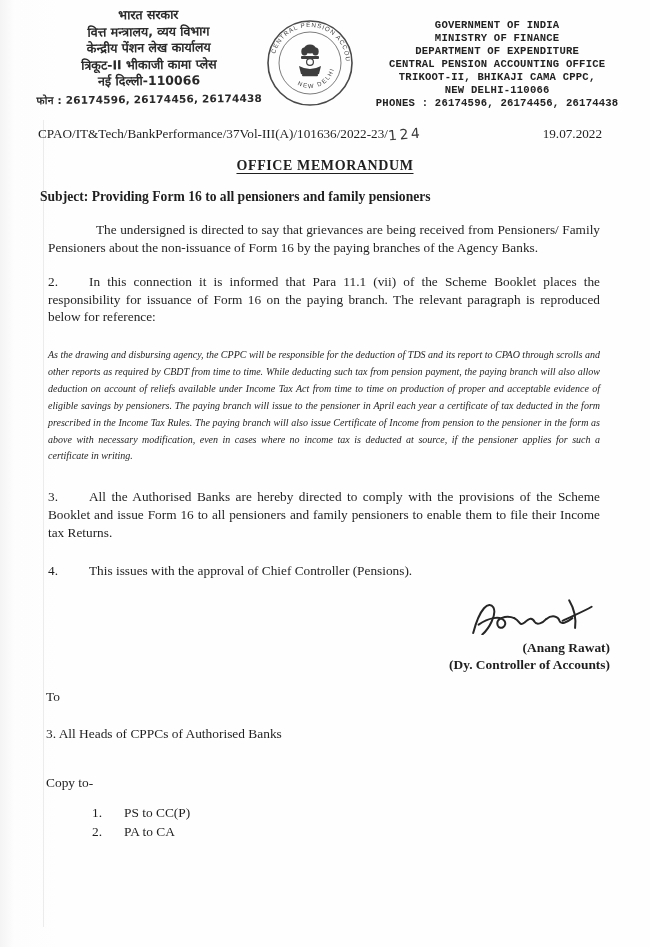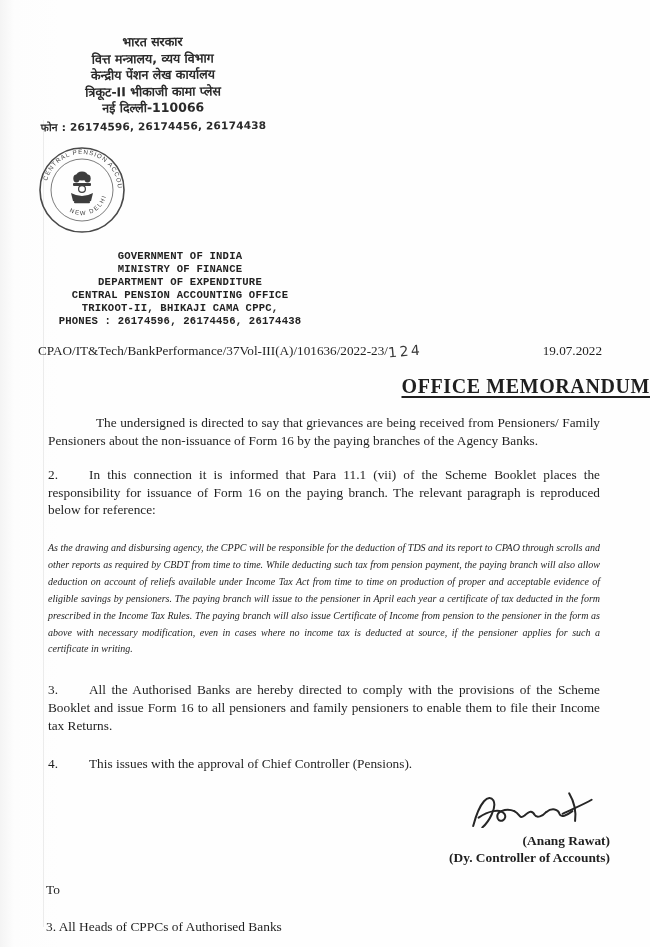--- a/index.html
+++ b/index.html
@@ -11,22 +11,21 @@
     color:#1f1f1f;
     overflow:hidden;
   }
   .scan-edge{
     position:absolute;left:43px;top:120px;bottom:20px;width:1px;
     background:rgba(0,0,0,0.07);
   }
   
   .header{
     display:flex;justify-content:center;align-items:flex-start;
-    padding:34px 12px 0 34px;
-    flex-direction:column;
+    padding:7px 12px 0 34px;
   }
   .hdr-left{
     width:238px;text-align:center;
     font-family:"DejaVu Sans", sans-serif;
     font-weight:bold;font-size:12.5px;line-height:16.5px;color:#2a2a2a;
     transform:rotate(-0.6deg);
   }
   .hdr-left .phone{font-size:10.5px;letter-spacing:.2px;margin-top:1px;}
   .seal{width:96px;margin-top:12px;text-align:center;}
   .hdr-right{
@@ -42,22 +41,22 @@
   }
   .refnum{white-space:nowrap;}
   .handwritten{
     display:inline-block;
     font-family:"DejaVu Sans", sans-serif;
     font-size:14px;color:#3a3a3a;letter-spacing:2.5px;
     transform:rotate(-5deg) translateY(1px);
   }
   
   .title{
-    text-align:right;margin-top:16px;
-    font-size:20px;font-weight:bold;letter-spacing:.6px;
+    text-align:center;margin-top:16px;
+    font-size:14px;font-weight:bold;letter-spacing:.6px;
     text-decoration:underline;text-underline-offset:3px;
   }
   .subject{
     margin:15px 48px 0 40px;
     font-size:13.6px;font-weight:bold;
   }
   
   .body{margin:0 50px 0 48px;font-size:13.3px;line-height:17.6px;text-align:justify;}
   .para{margin-top:17px;}
   .para.first{ text-indent:48px;margin-top:16px;}
@@ -122,30 +121,32 @@
         </g>
       </svg>
     </div>
 
     <div class="hdr-right">
       <div>GOVERNMENT OF INDIA</div>
       <div>MINISTRY OF FINANCE</div>
       <div>DEPARTMENT OF EXPENDITURE</div>
       <div>CENTRAL PENSION ACCOUNTING OFFICE</div>
       <div>TRIKOOT-II, BHIKAJI CAMA CPPC,</div>
+      <div>NEW DELHI-110066</div>
       <div>PHONES : 26174596, 26174456, 26174438</div>
     </div>
   </div>
 
   <div class="refrow">
     <div class="refnum"><span>CPAO/IT&amp;Tech/BankPerformance/37Vol-III(A)/101636/2022-23/</span><span class="handwritten">124</span></div>
     <div>19.07.2022</div>
   </div>
 
   <div class="title">OFFICE MEMORANDUM</div>
+  <div class="subject">Subject: Providing Form 16 to all pensioners and family pensioners</div>
 
   <div class="body">
     <p class="para first">The undersigned is directed to say that grievances are being received from Pensioners/ Family Pensioners about the non-issuance of Form 16 by the paying branches of the Agency Banks.</p>
     <p class="para"><span class="pnum">2.</span><span>In this connection it is informed that Para 11.1 (vii) of the Scheme Booklet places the responsibility for issuance of Form 16 on the paying branch. The relevant paragraph is reproduced below for reference:</span></p>
     <p class="para quote">As the drawing and disbursing agency, the CPPC will be responsible for the deduction of TDS and its report to CPAO through scrolls and other reports as required by CBDT from time to time. While deducting such tax from pension payment, the paying branch will also allow deduction on account of reliefs available under Income Tax Act from time to time on production of proper and acceptable evidence of eligible savings by pensioners. The paying branch will issue to the pensioner in April each year a certificate of tax deducted in the form prescribed in the Income Tax Rules. The paying branch will also issue Certificate of Income from pension to the pensioner in the form as above with necessary modification, even in cases where no income tax is deducted at source, if the pensioner applies for such a certificate in writing.</p>
     <p class="para p3"><span class="pnum">3.</span><span>All the Authorised Banks are hereby directed to comply with the provisions of the Scheme Booklet and issue Form 16 to all pensioners and family pensioners to enable them to file their Income tax Returns.</span></p>
     <p class="para p4"><span class="pnum">4.</span><span>This issues with the approval of Chief Controller (Pensions).</span></p>
   </div>
 
   <div class="signblock">

